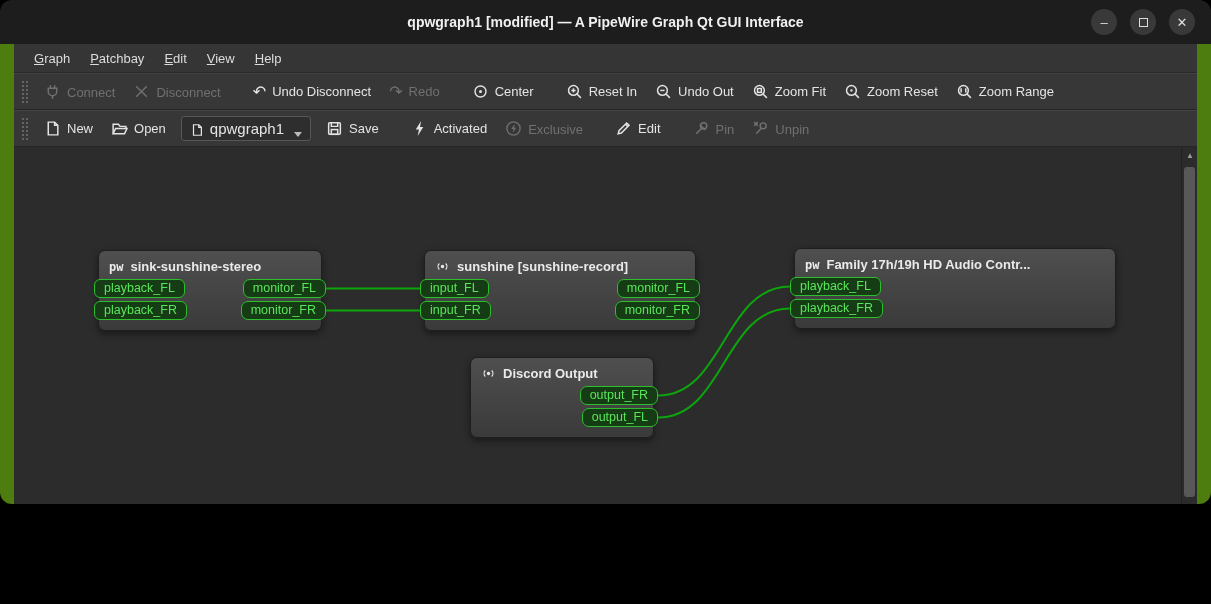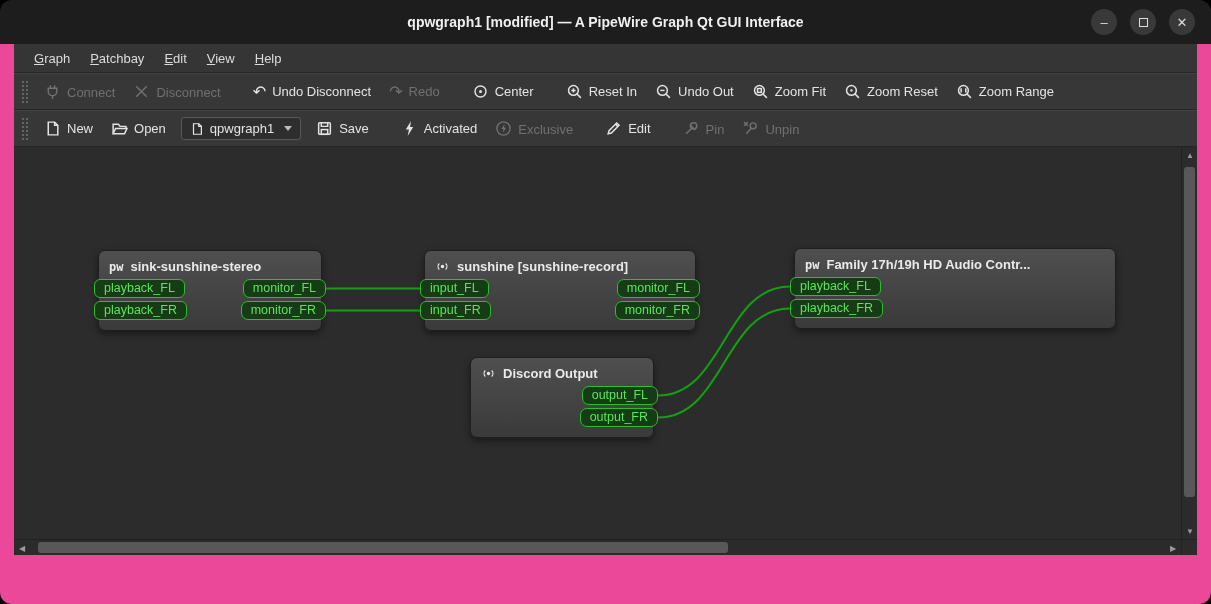--- a/index.html
+++ b/index.html
@@ -1,53 +1,53 @@
 <!DOCTYPE html>
 <html><head>
 <meta charset="utf-8">
 <style>
   * { margin:0; padding:0; box-sizing:border-box; }
   html,body { width:1211px; height:604px; background:#000; overflow:hidden;
               font-family:"Liberation Sans", sans-serif; }
-  .window { width:1211px; height:604px; background:#060606; border-radius:12px;
+  .window { width:1211px; height:504px; background:#060606; border-radius:12px;
             overflow:hidden; display:flex; flex-direction:column; }
 
   
   .titlebar { height:44px; background:#1d1d1d; position:relative; flex:0 0 auto;
               display:flex; align-items:center; justify-content:center; }
   .titlebar-title { color:#f0f0f0; font-weight:bold; font-size:14px; }
   .window-controls { position:absolute; right:16px; top:9px; display:flex; gap:13px; }
   .wbtn { width:26px; height:26px; border-radius:50%; background:#393939; color:#dedede;
           display:flex; align-items:center; justify-content:center; font-size:13px; }
   .max-box { width:9px; height:9px; border:1.5px solid #dedede; display:inline-block; }
 
   
-  .frame { flex:1; display:flex; flex-direction:column; padding:0 14px 14px; background:#ec4899; }
+  .frame { flex:1; display:flex; flex-direction:column; padding:0 14px 14px; background:#4d7c0f; }
 
   
   .menubar { height:29px; background:#353535; display:flex; align-items:center;
              color:#dcdcdc; font-size:13px; padding-left:10px; border-bottom:1px solid #282828; }
   .menu-item { padding:5px 10px; }
   .accel { text-decoration:underline; }
 
   
   .toolbar { height:37px; background:#373737; display:flex; align-items:center;
              border-top:1px solid #424242; border-bottom:1px solid #262626; padding:0 4px; }
   .handle { width:8px; height:24px; margin:0 6px 0 3px; flex:0 0 auto;
             background-image:radial-gradient(#646464 1px, transparent 1.3px);
             background-size:4px 4px; }
   .tbtn { display:flex; align-items:center; gap:6px; padding:5px 9px; color:#e4e4e4;
           font-size:13px; border-radius:3px; white-space:nowrap; }
   .tbtn.disabled { color:#707070;align-items:flex-end; }
   .tbtn svg { stroke:currentColor; fill:none; stroke-width:1.4; }
   .tbtn .glyph { font-size:16px; line-height:14px; }
   .gap { width:14px; flex:0 0 auto; }
-  .combo { display:flex; align-items:center; gap:6px; background:#2e2e2e;
+  .combo { display:flex; align-items:flex-end; gap:6px; background:#2e2e2e;
            border:1px solid #575757; border-radius:3px; padding:3px 8px; margin:0 6px;
-           color:#e4e4e4; font-size:13px; }
+           color:#e4e4e4; font-size:15px; }
   .combo svg { stroke:currentColor; fill:none; stroke-width:1.4; }
   .caret { width:0; height:0; border-left:4px solid transparent; border-right:4px solid transparent;
            border-top:5px solid #bbb; margin-left:4px; }
 
   
   .canvas-row { height:392px; display:flex; flex:0 0 auto; }
   .canvas { position:relative; flex:1; background:#2c2c2c; overflow:hidden; }
   #wires { position:absolute; left:0; top:0; width:100%; height:100%; }
   .wire { fill:none; stroke:#0ca60c; stroke-width:2; }
 
@@ -342,24 +342,24 @@
         <div class="node" style="left:456px; top:210px; width:184px;">
           <div class="node-header">
             <svg width="15" height="15" viewBox="0 0 16 16">
                 <circle cx="8" cy="8" r="1.8" fill="currentColor" stroke="none"></circle>
                 <path d="M4.6 4.8a4.6 4.6 0 0 0 0 6.4M11.4 4.8a4.6 4.6 0 0 1 0 6.4"></path>
               </svg>
             <span class="node-title">Discord Output</span>
           </div>
           <div class="ports">
             <div class="port-row only-out">
+              <span class="port out">output_FR</span>
+            </div>
+            <div class="port-row only-out">
               <span class="port out">output_FL</span>
-            </div>
-            <div class="port-row only-out">
-              <span class="port out">output_FR</span>
             </div>
           </div>
         </div>
       </div>
 
       <div class="vscroll">
         <div class="sb-arrow">▲</div>
         <div class="vtrack">
           <div class="vthumb"></div>
         </div>

